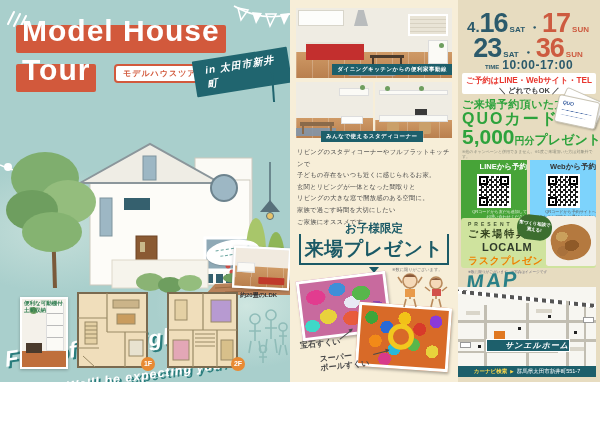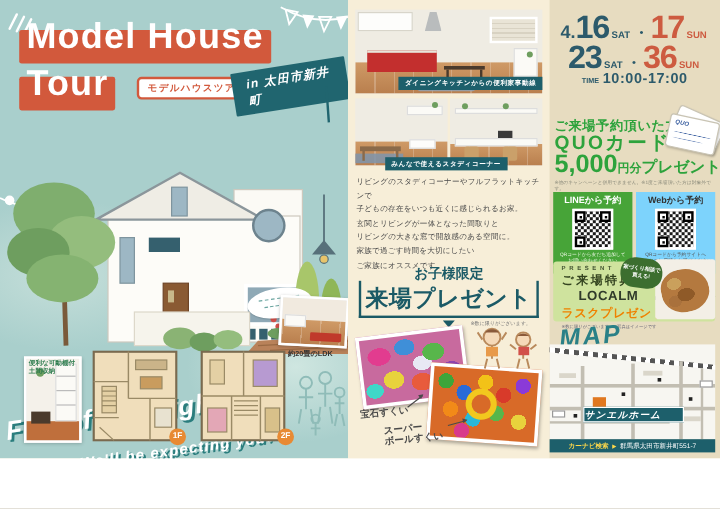--- a/index.html
+++ b/index.html
@@ -138,21 +138,21 @@
   #quo3 .pres{font-size:13px;font-weight:800}
   #quo-note{left:462px;top:149px;width:134px;font-size:4px;color:#8a8a7a}
   .quo-card{position:absolute;width:42px;height:28px;background:#fff;border:1px solid #c9c4b4;border-radius:3px;
     box-shadow:1px 1px 2px rgba(0,0,0,.2)}
   #quo-card2{left:560px;top:94px;transform:rotate(24deg)}
   #quo-card1{left:556px;top:98px;transform:rotate(12deg)}
   #quo-card1 b{position:absolute;left:4px;top:3px;font-size:5px;color:#3a5fa0;font-style:italic}
   #quo-card1 i{position:absolute;left:4px;top:13px;width:32px;border-top:1.5px solid #3a5fa0;border-radius:50%}
   #quo-card1 i + i{top:18px;width:26px;border-color:#8aa0c8}
 
-  .qrblock{position:absolute;top:160px;width:66px;height:68px;text-align:center}
+  .qrblock{position:absolute;top:160px;width:66px;height:68px;text-align:right}
   #line-block{left:461px;background:#47a438}
   #web-block{left:530px;background:#7dd3fc}
   .qrhead{font-size:7.5px;font-weight:800;padding-top:2px}
   #line-block .qrhead{color:#fff}
   #web-block .qrhead{color:#333}
   .qr{position:relative;margin:2px auto 1px;background-color:#fff;
     background-image:repeating-conic-gradient(#1a1a1a 0 25%,transparent 0 50%);background-size:5px 5px}
   .qr-md{width:34px;height:34px;border:2px solid #fff}
   .qr .f{position:absolute;width:9px;height:9px;border:2px solid #000;background:#fff}
   .qr .f::after{content:"";position:absolute;inset:1.5px;background:#000}
@@ -183,21 +183,21 @@
     transform:rotate(-5deg);letter-spacing:2px}
   #map{left:458px;top:287px;width:138px;height:79px;background:#f7f6f1;overflow:hidden}
   .road{position:absolute;background:#c2beb2}
   #rail{position:absolute;left:-4px;top:10px;width:150px;height:4px;transform:rotate(6deg);
     background:repeating-linear-gradient(90deg,#555 0 4px,#fff 4px 8px)}
   .mdot{position:absolute;width:3px;height:3px;background:#222}
   .mlabel{position:absolute;background:#dad6ca;height:4px}
   .rbadge{position:absolute;width:11px;height:6px;background:#fff;border:1px solid #999}
   #map-marker{position:absolute;left:36px;top:44px;width:11px;height:10px;background:#e07820}
   #map-banner{left:486px;top:339px;width:84px;height:13px;background:#1d5f6b;border:1px solid #fff;color:#fff;
-    font-size:8px;font-weight:800;font-style:italic;text-align:left;line-height:11px;letter-spacing:1px}
+    font-size:8px;font-weight:800;font-style:italic;text-align:right;line-height:11px;letter-spacing:1px}
   #navi-bar{left:458px;top:366px;width:138px;height:11px;background:#1d5f6b;display:flex;justify-content:center;
     align-items:center;gap:3px;font-size:5.5px}
   #navi-label{color:#ffd94a;font-weight:700}
   #navi-arrow{color:#ffd94a;font-size:4.5px}
   #navi-addr{color:#fff}
 </style>
 </head>
 <body>
 
 <div class="page">
@@ -435,20 +435,24 @@
       <span class="d-dow">SAT</span>
       <span class="d-sep">・</span>
       <span class="d-num red">36</span>
       <span class="d-dow red">SUN</span>
   </div>
   <div class="drow" id="time-row">
     <span id="time-label">TIME</span>
       <span id="time-value">10:00-17:00</span>
   </div>
 
+  <div class="abs" id="reserve-box">
+    <div id="reserve1">ご予約はLINE・Webサイト・TEL</div>
+    <div id="reserve2">＼ どれでもOK ／</div>
+  </div>
 
   <div class="abs" id="quo1">ご来場予約頂いた方に</div>
   <div class="abs" id="quo2">QUOカード</div>
   <div class="abs" id="quo3">
     <span class="amt">5,000</span><span class="unit">円分</span><span class="pres">プレゼント!</span>
   </div>
   <div class="abs" id="quo-note">※他のキャンペーンと併用できません。※1度ご来場頂いた方は対象外です。</div>
   <div class="quo-card" id="quo-card2"></div>
   <div class="quo-card" id="quo-card1">
     <b>QUO</b>

